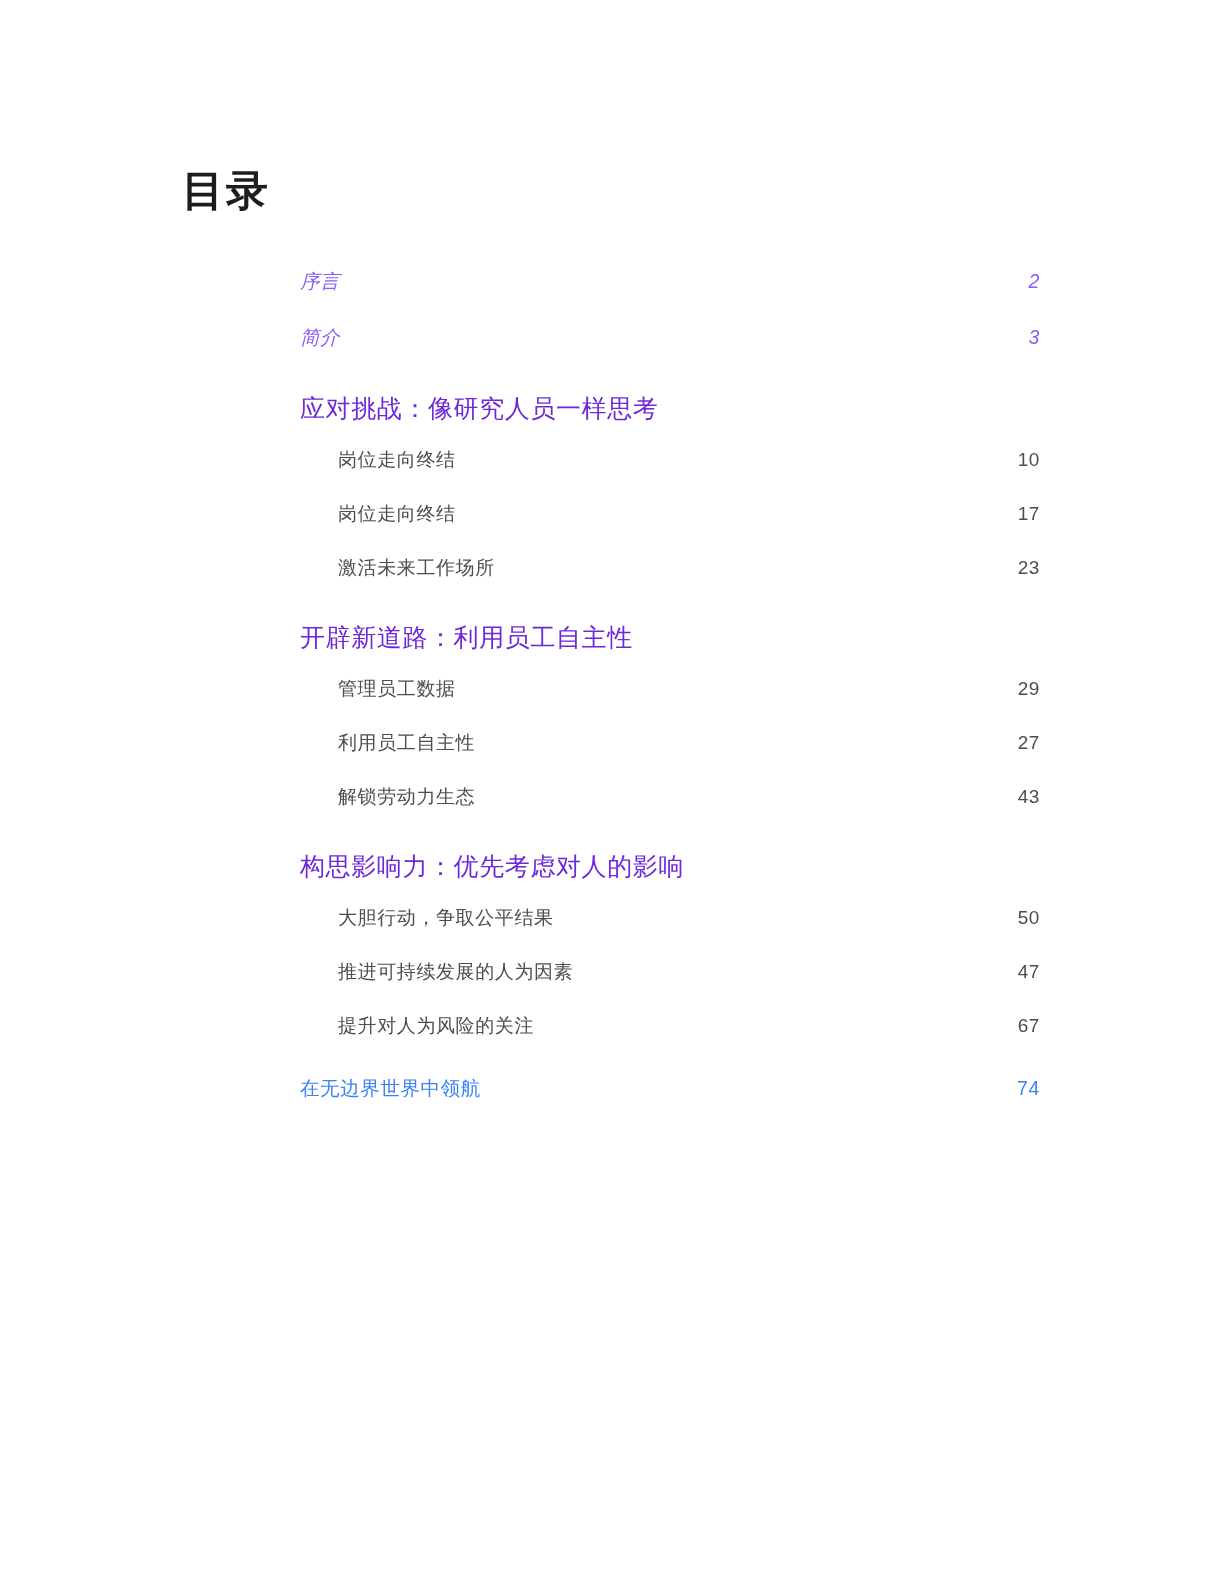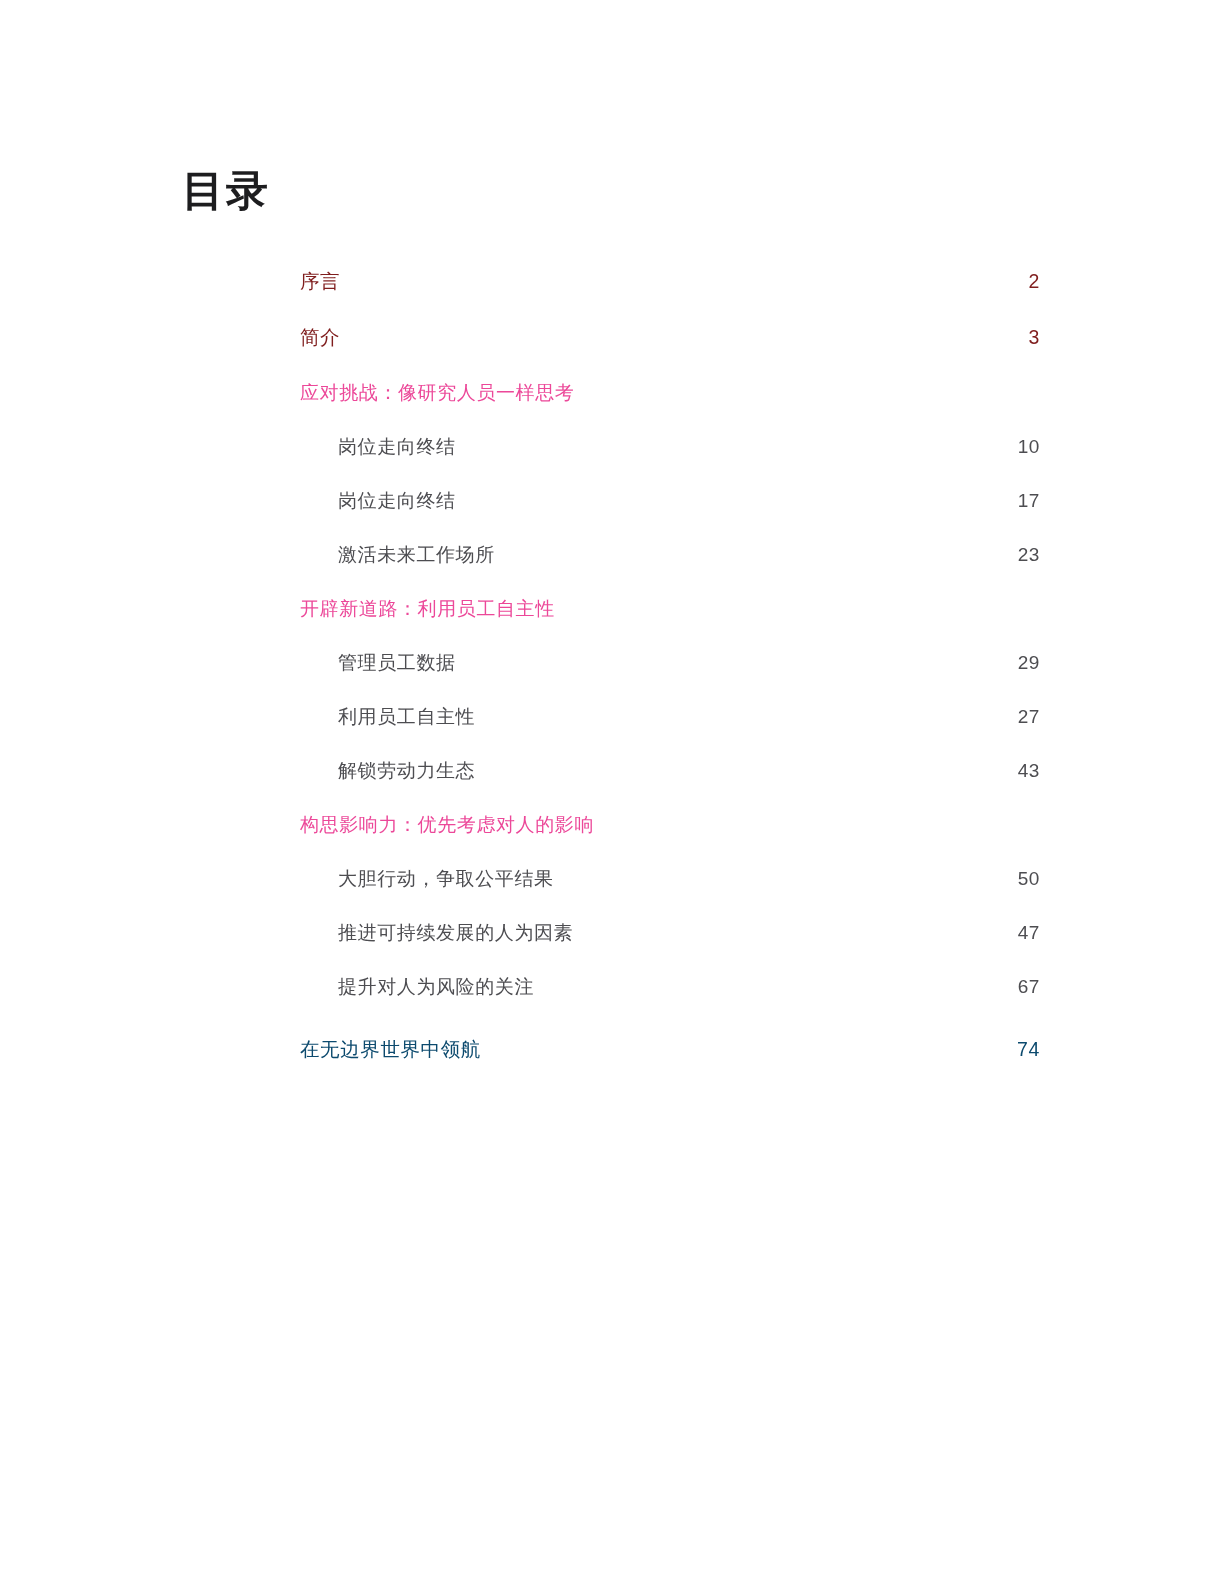--- a/index.html
+++ b/index.html
@@ -55,47 +55,49 @@
     text-align: right;
     min-width: 34px;
   }
   
   .lvl-section {
     margin-bottom: 24px;
   }
   .lvl-section .label,
   .lvl-section .page-num {
     font-size: 19.5px;
-    color: #7f1d1d;
+    color: #8b5cf6;
+    font-style: italic;
   }
   .lvl-heading {
     margin-bottom: 22px;
   }
   .lvl-heading .label,
   .lvl-heading .page-num {
-    font-size: 19px;
-    color: #ec4899;
+    font-size: 25px;
+    color: #6d28d9;
+    margin-top: 12px;
   }
   .lvl-sub {
     margin-bottom: 22px;
     padding-left: 38px;
     gap: 16px;
   }
   .lvl-sub .label,
   .lvl-sub .page-num {
     font-size: 19px;
     color: #4d4d51;
   }
   .lvl-final {
     margin-top: 30px;
   }
   .lvl-final .label,
   .lvl-final .page-num {
     font-size: 19.5px;
-    color: #0c4a6e;
+    color: #3b82f6;
   }
 </style>
 </head>
 <body>
 
 <div class="page">
 
   <h1 class="toc-title">目录</h1>
 
   <div class="toc">

